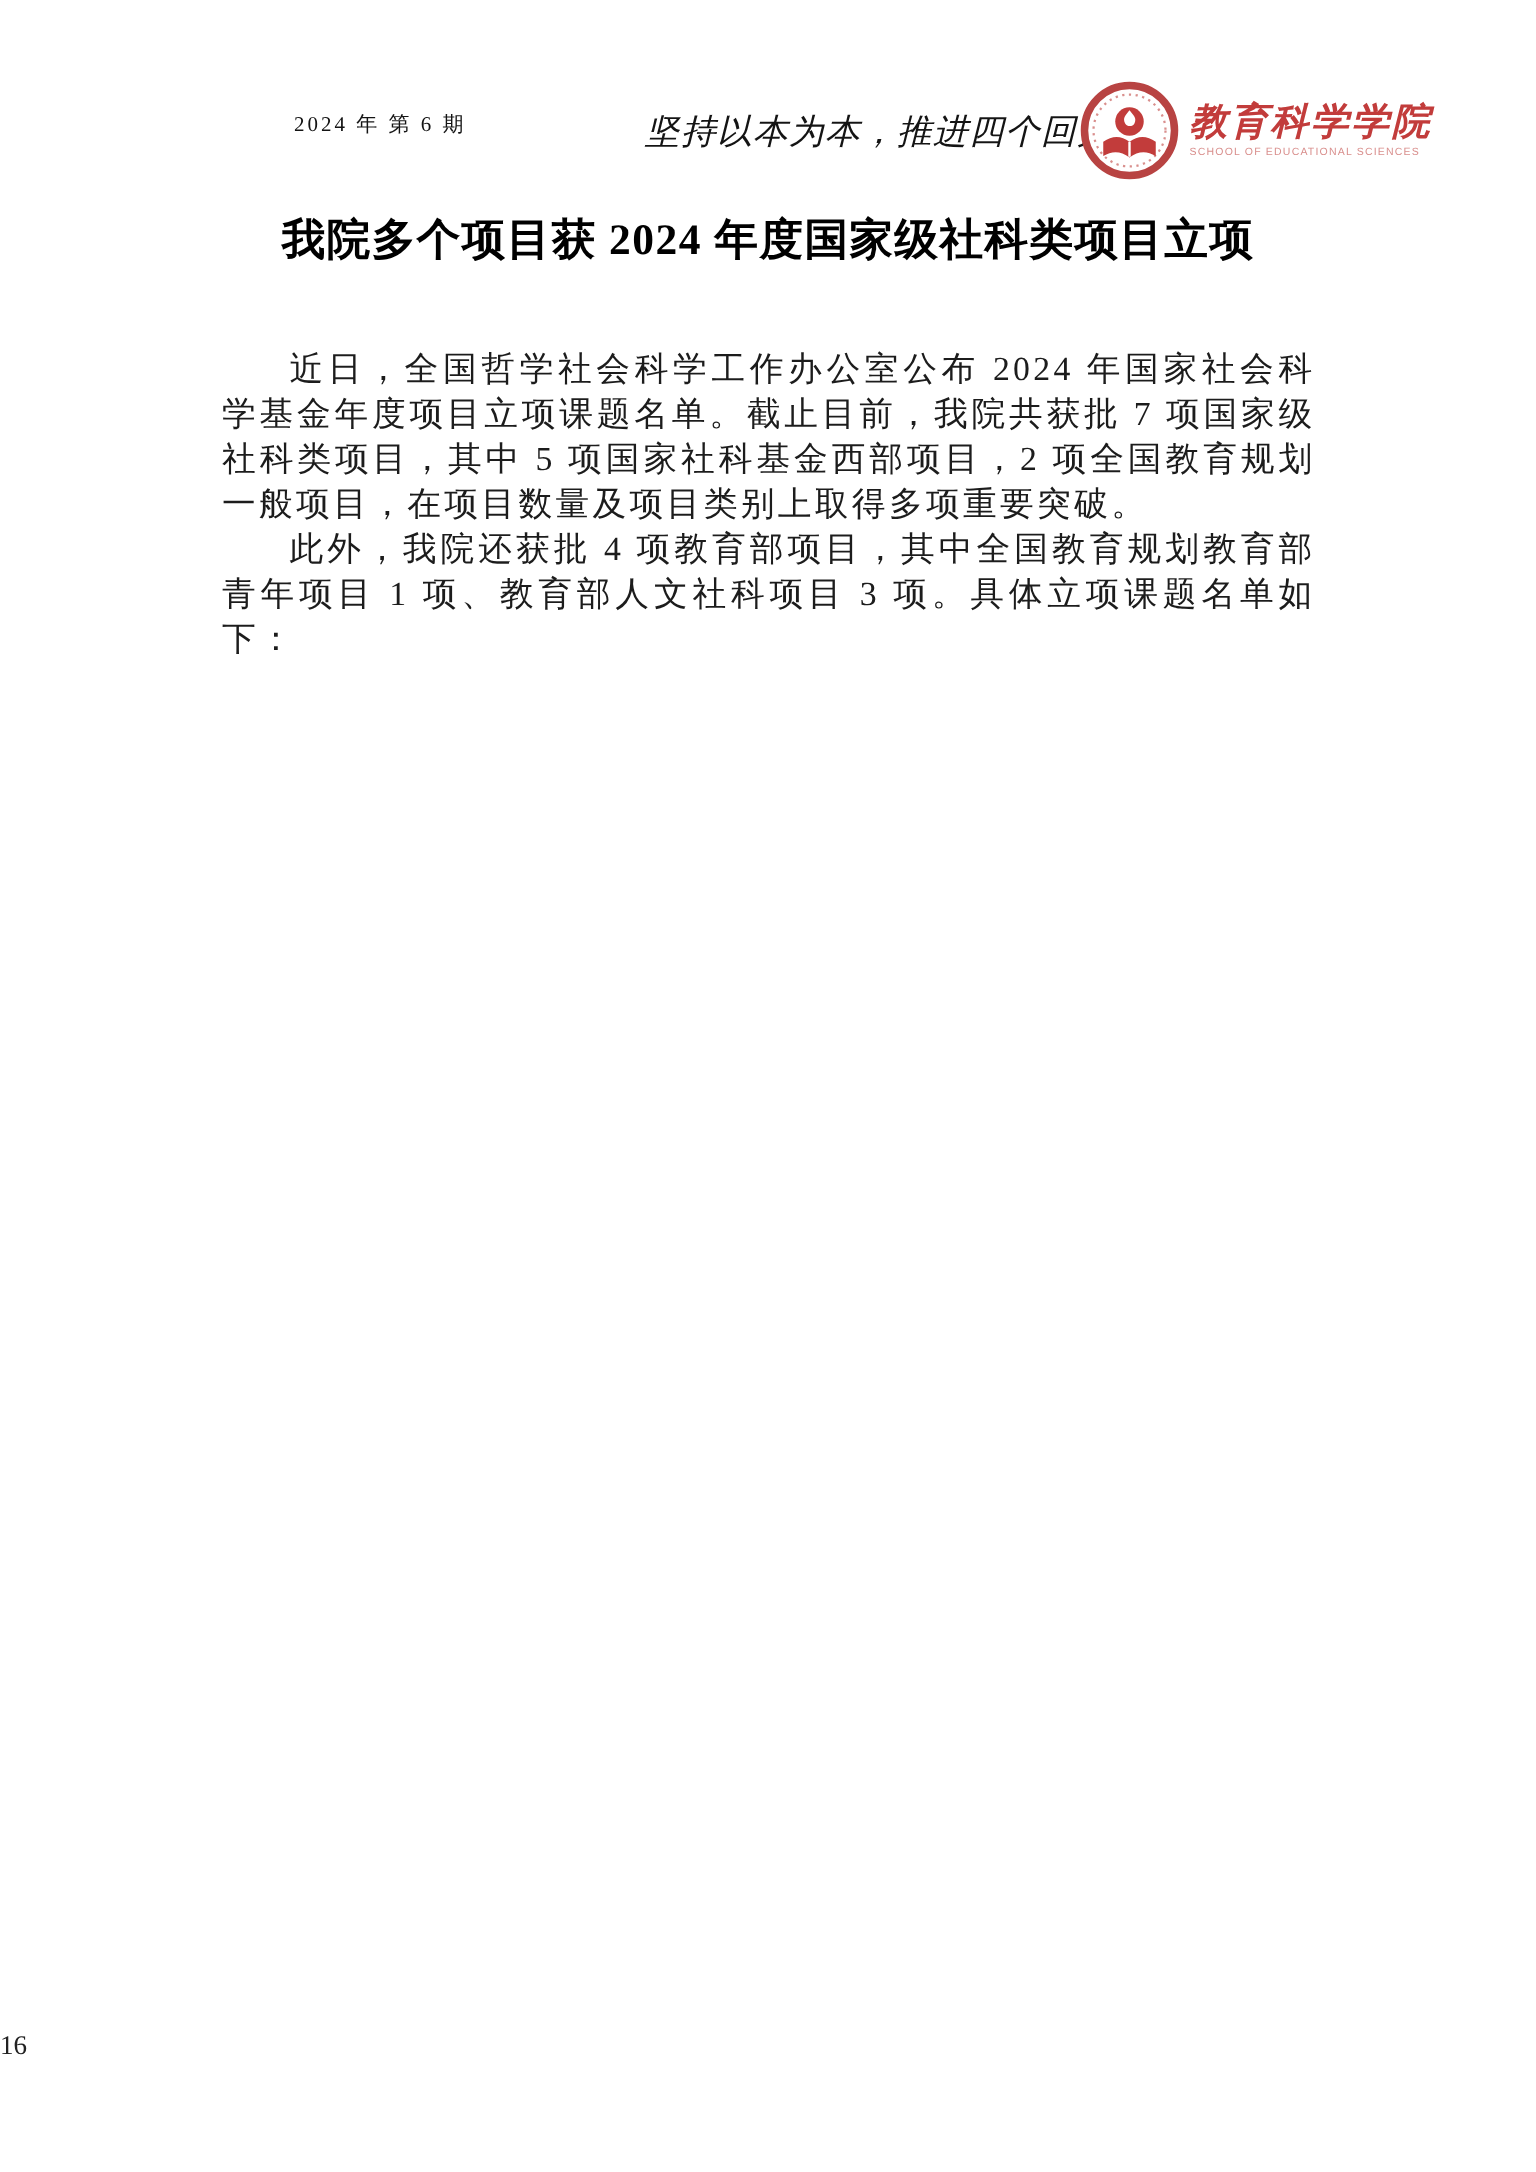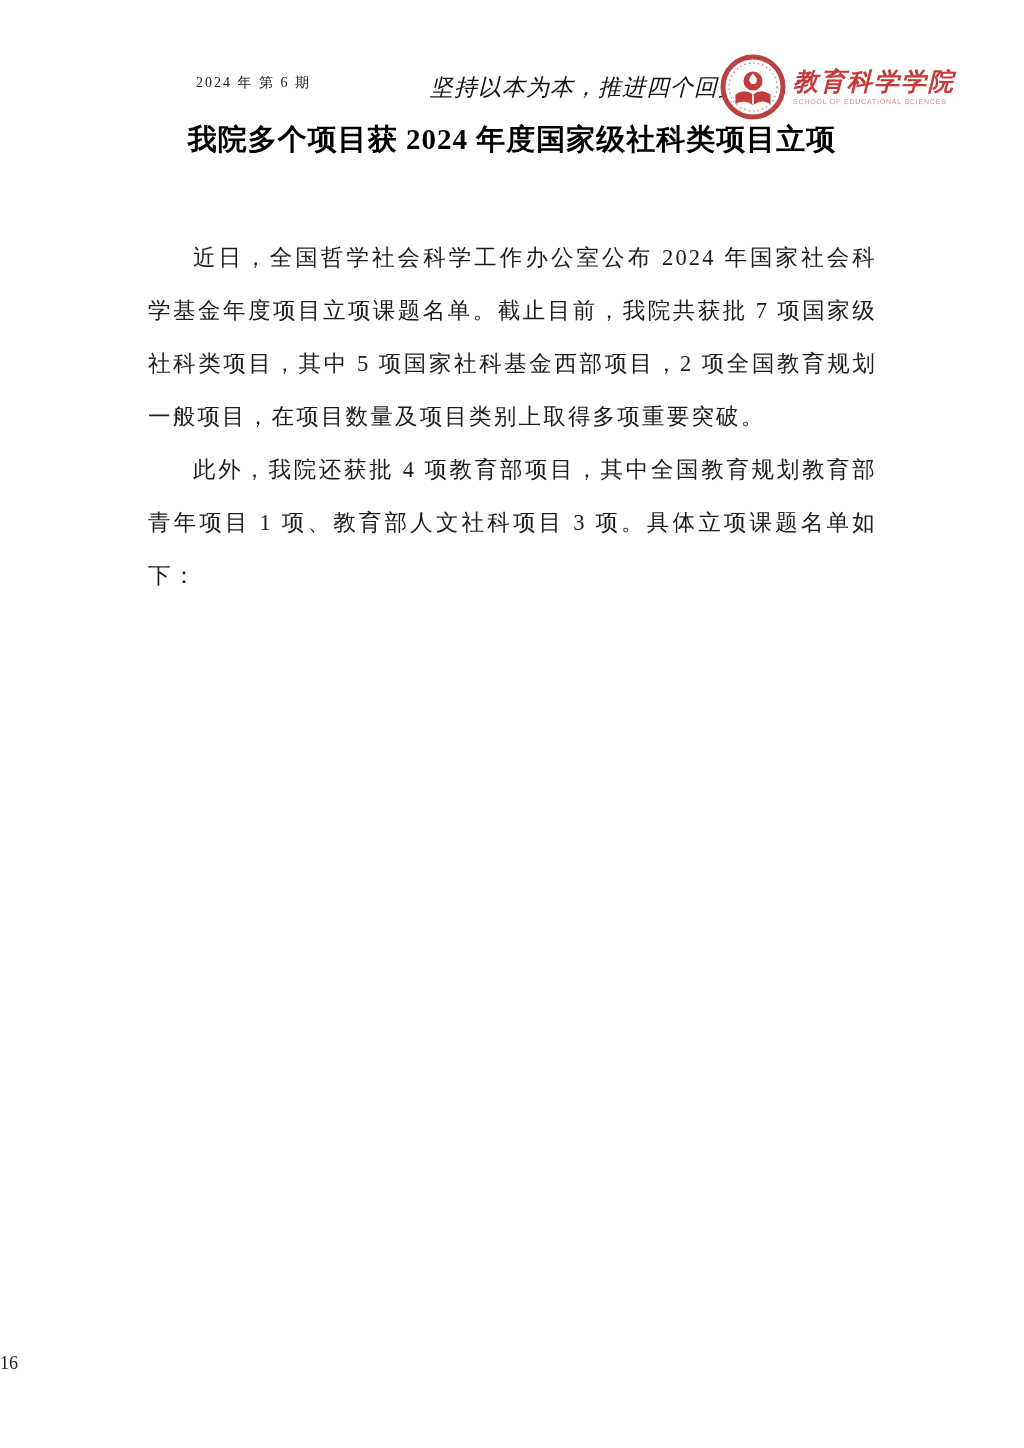--- a/index.html
+++ b/index.html
@@ -34,29 +34,29 @@
     color: #c23c3b; letter-spacing: 2px; line-height: 26px; white-space: nowrap;
   }
   .logo-en {
     font-size: 7px; color: #d98f8d; letter-spacing: 0.8px;
     margin-top: 3px; white-space: nowrap;
     font-family: "Liberation Sans", sans-serif;
   }
 
   
   .doc-title {
-    position: absolute; top: 120px; left: 0; width: 100%;
+    position: absolute; top: 140px; left: 0; width: 100%;
     text-align: center; font-size: 29px; font-weight: bold;
     letter-spacing: 1px; color: #000000; margin: 0;
   }
 
   
   .body-text {
     position: absolute; top: 231px; left: 148px; width: 729px;
-    font-size: 22.5px; line-height: 53px;
+    font-size: 22.5px; line-height: 30px;
     text-align: justify; text-justify: inter-ideograph;
   }
   .body-text p {
     margin: 0; text-indent: 2em; letter-spacing: 2.2px;
   }
 
   
   .page-number {
     position: absolute; bottom: 74px; left: 0; width: 100%;
     text-align: left; font-size: 18px; color: #222222;

